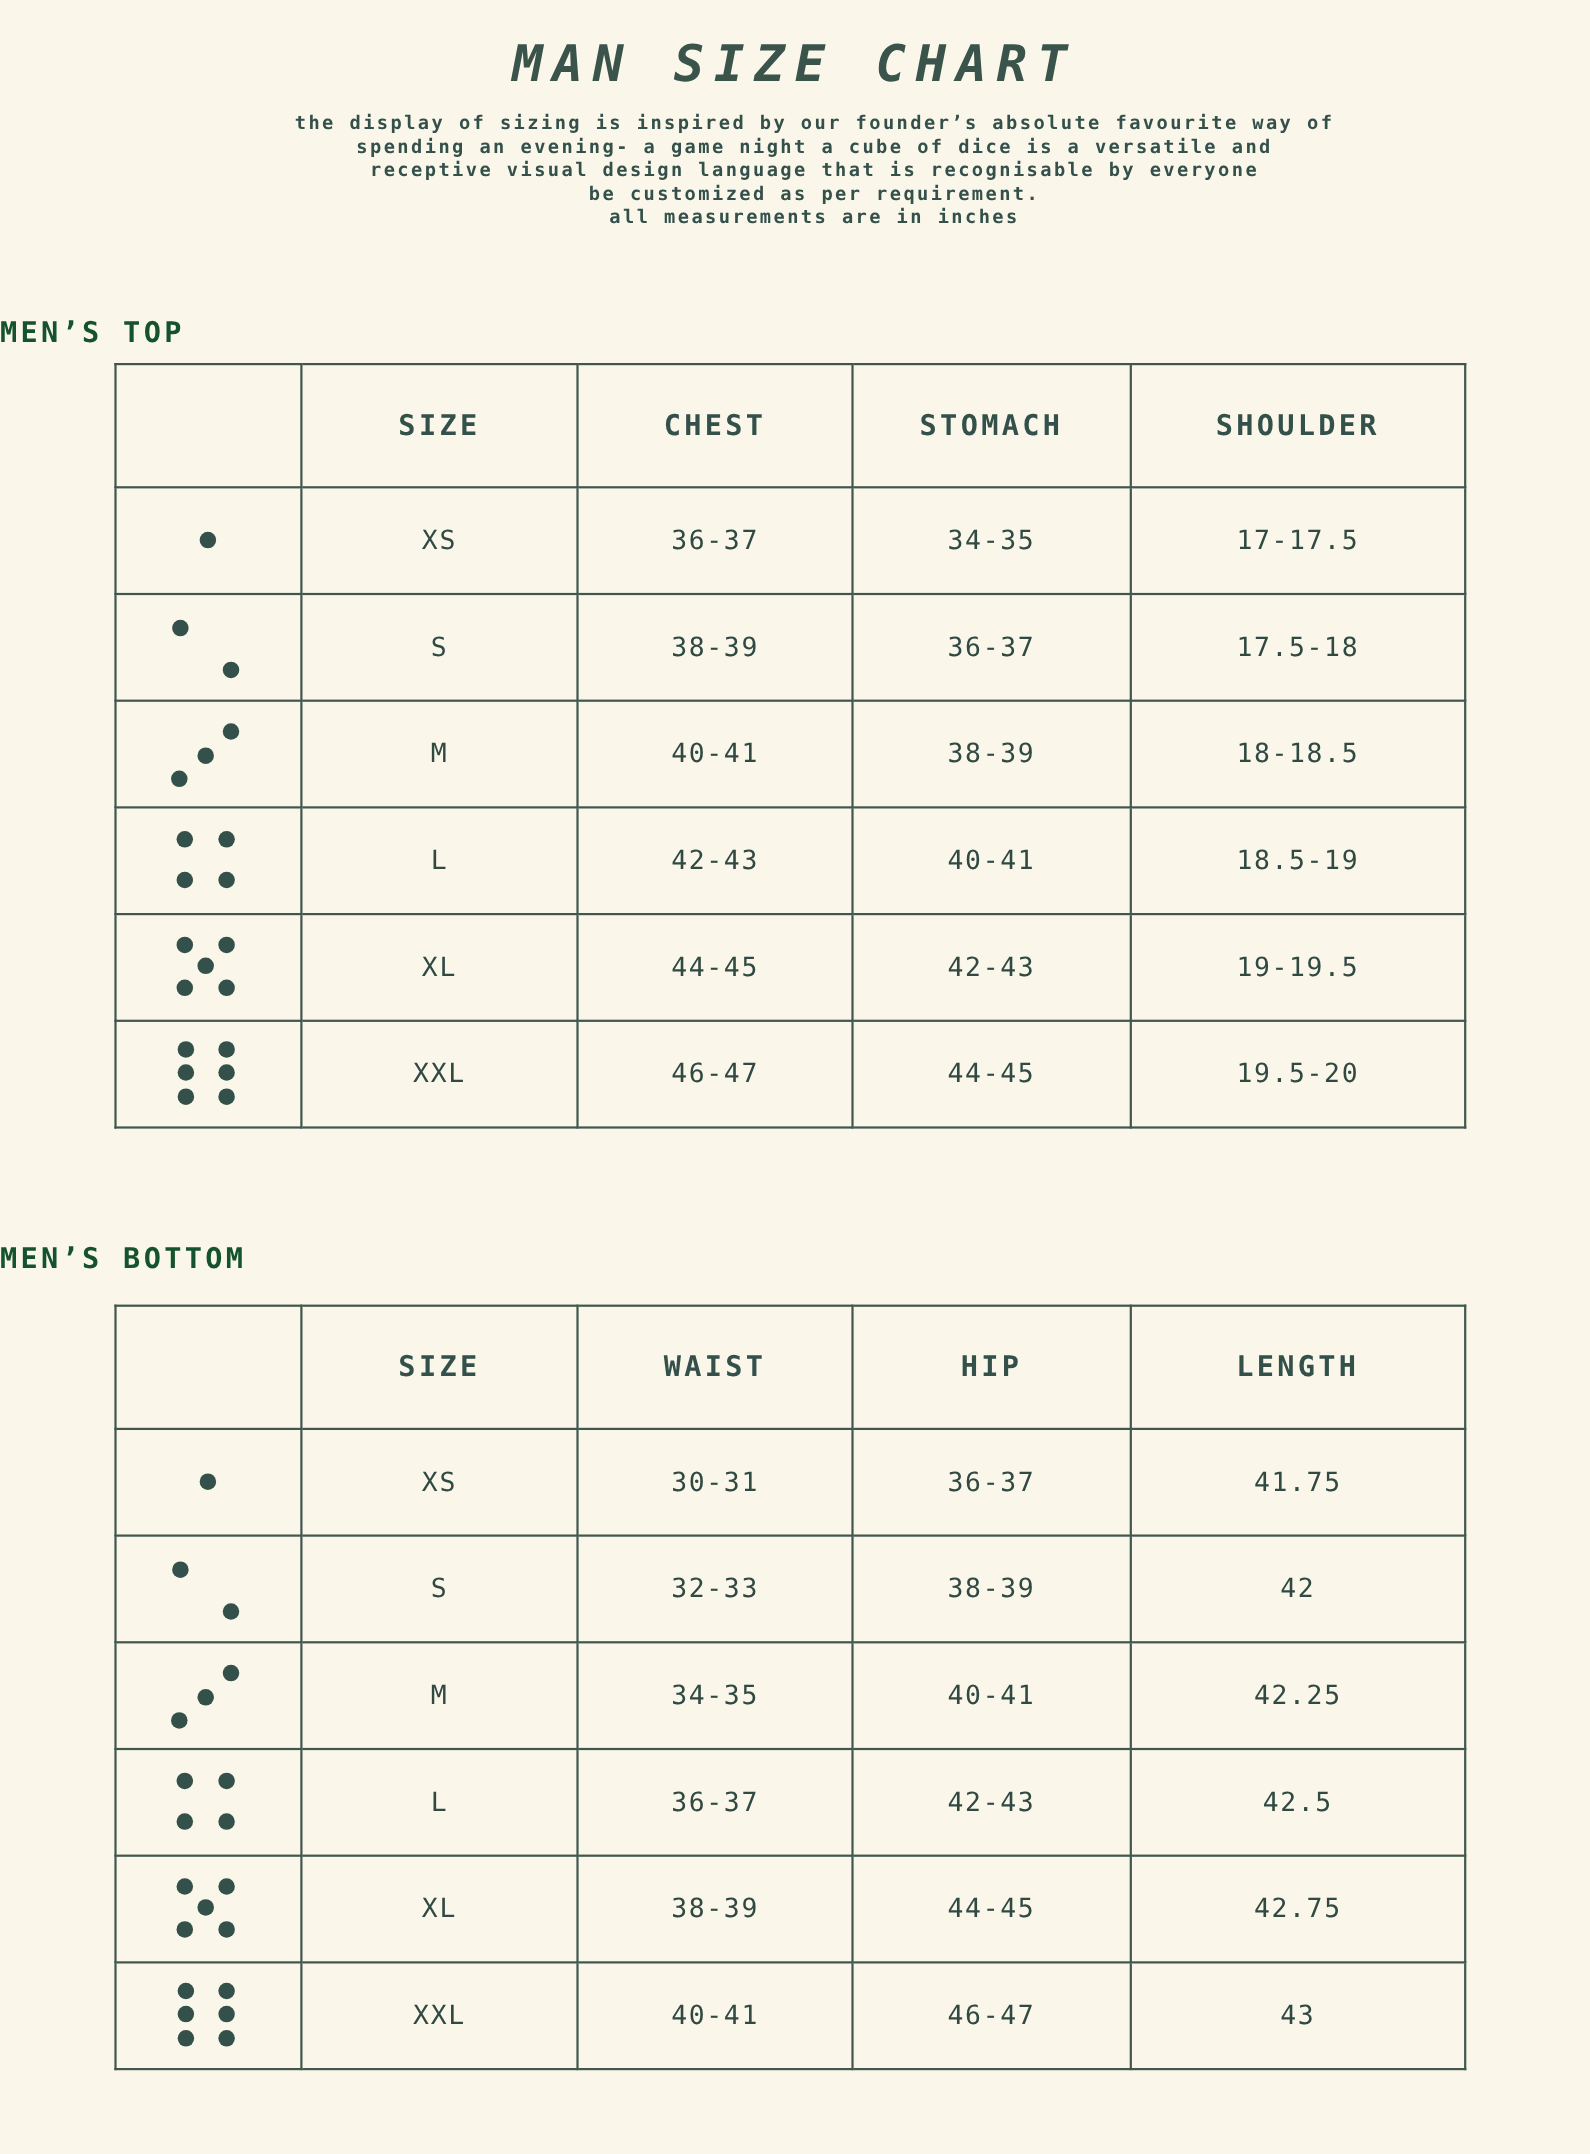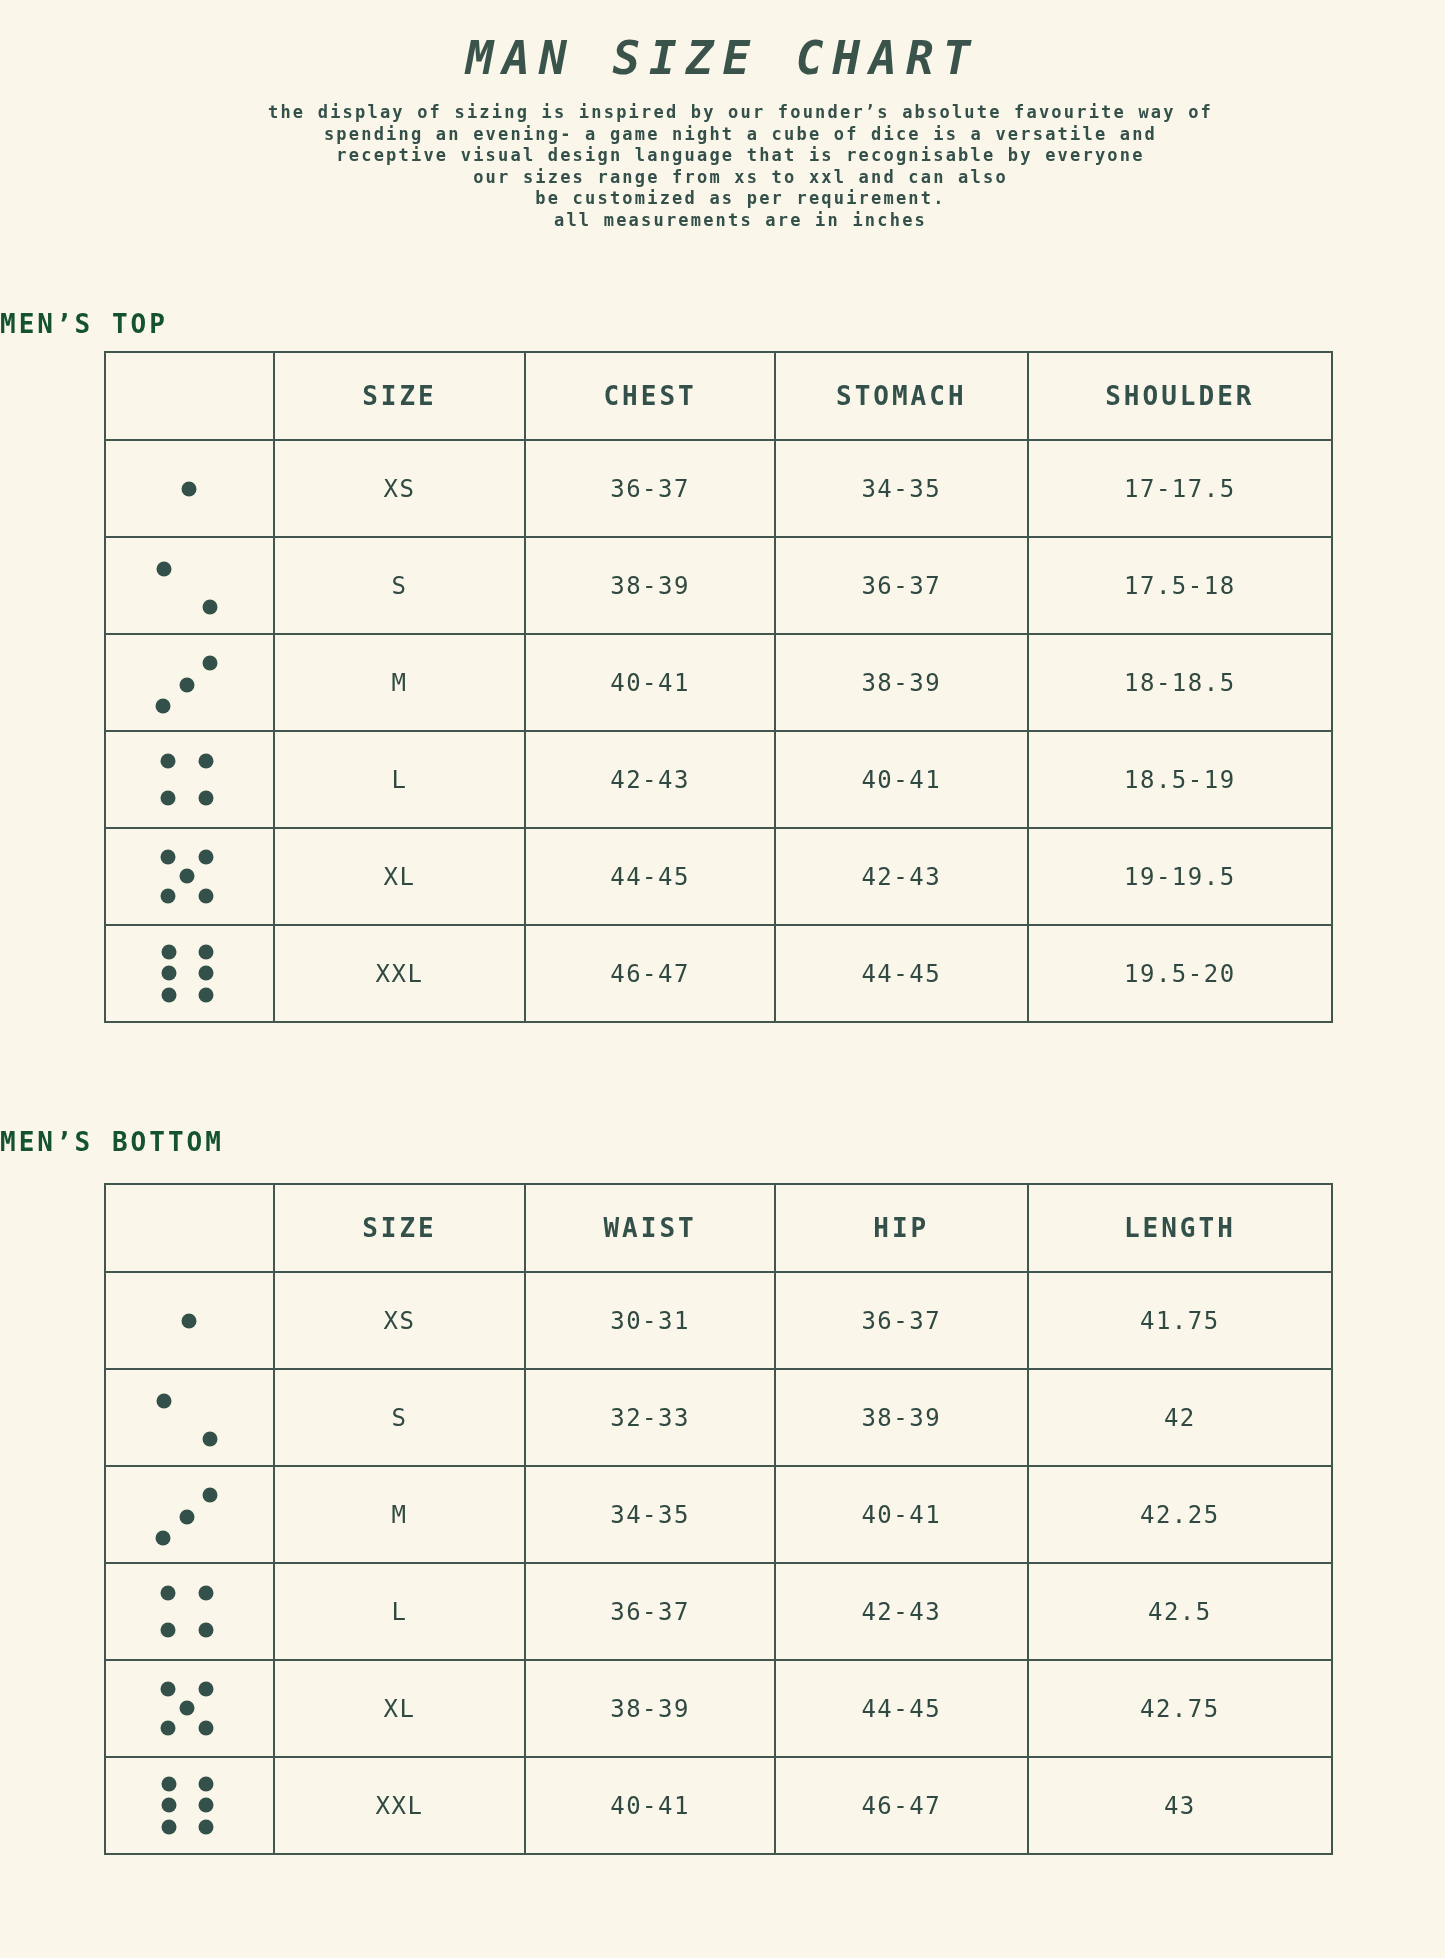--- a/index.html
+++ b/index.html
@@ -55,21 +55,21 @@
   }
   table.size-table.first{margin-top:12px;}
   table.size-table.second{margin-top:26px;}
   .size-table td,.size-table th{
     border:2.5px solid #40564e;
     text-align:center;
     vertical-align:middle;
     padding:0;
     overflow:hidden;
   }
-  .size-table tr.head-row{height:88px;}
+  .size-table tr.head-row{height:112px;}
   .size-table tr.data-row{height:97px;}
   .size-table th{
     font-size:26px;
     font-weight:700;
     letter-spacing:3px;
     color:#33504a;
   }
   .size-table td{
     font-size:24px;
     font-weight:400;
@@ -109,21 +109,20 @@
 <body>
 
 <div class="page">
 
   <div class="page-title">MAN SIZE CHART</div>
 
   <div class="intro">
     <div>the display of sizing is inspired by our founder’s absolute favourite way of</div>
     <div>spending an evening- a game night a cube of dice is a versatile and</div>
     <div>receptive visual design language that is recognisable by everyone</div>
-    <div>our sizes range from xs to xxl and can also</div>
     <div>be customized as per requirement.</div>
     <div>all measurements are in inches</div>
   </div>
 
   <div class="section-title first">MEN’S TOP</div>
 
   <table class="size-table first">
     <colgroup>
       <col style="width:13.75%">
         <col style="width:20.5%">

